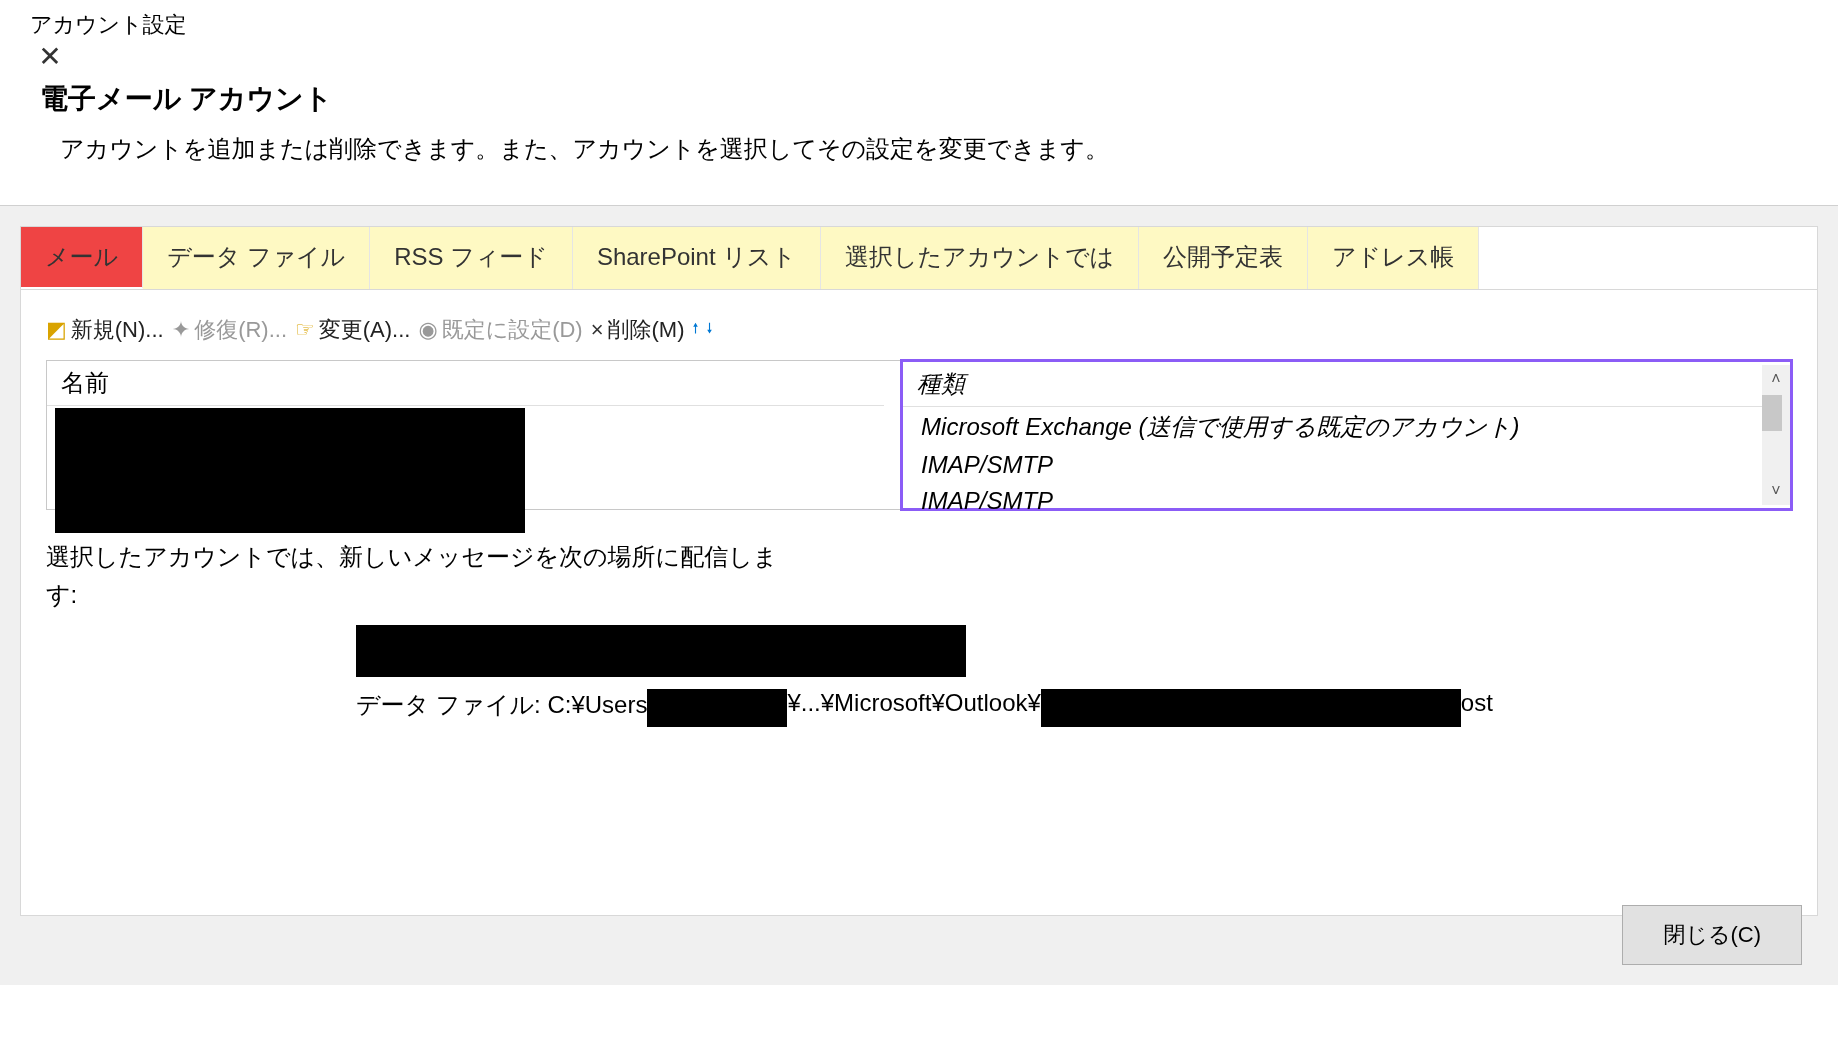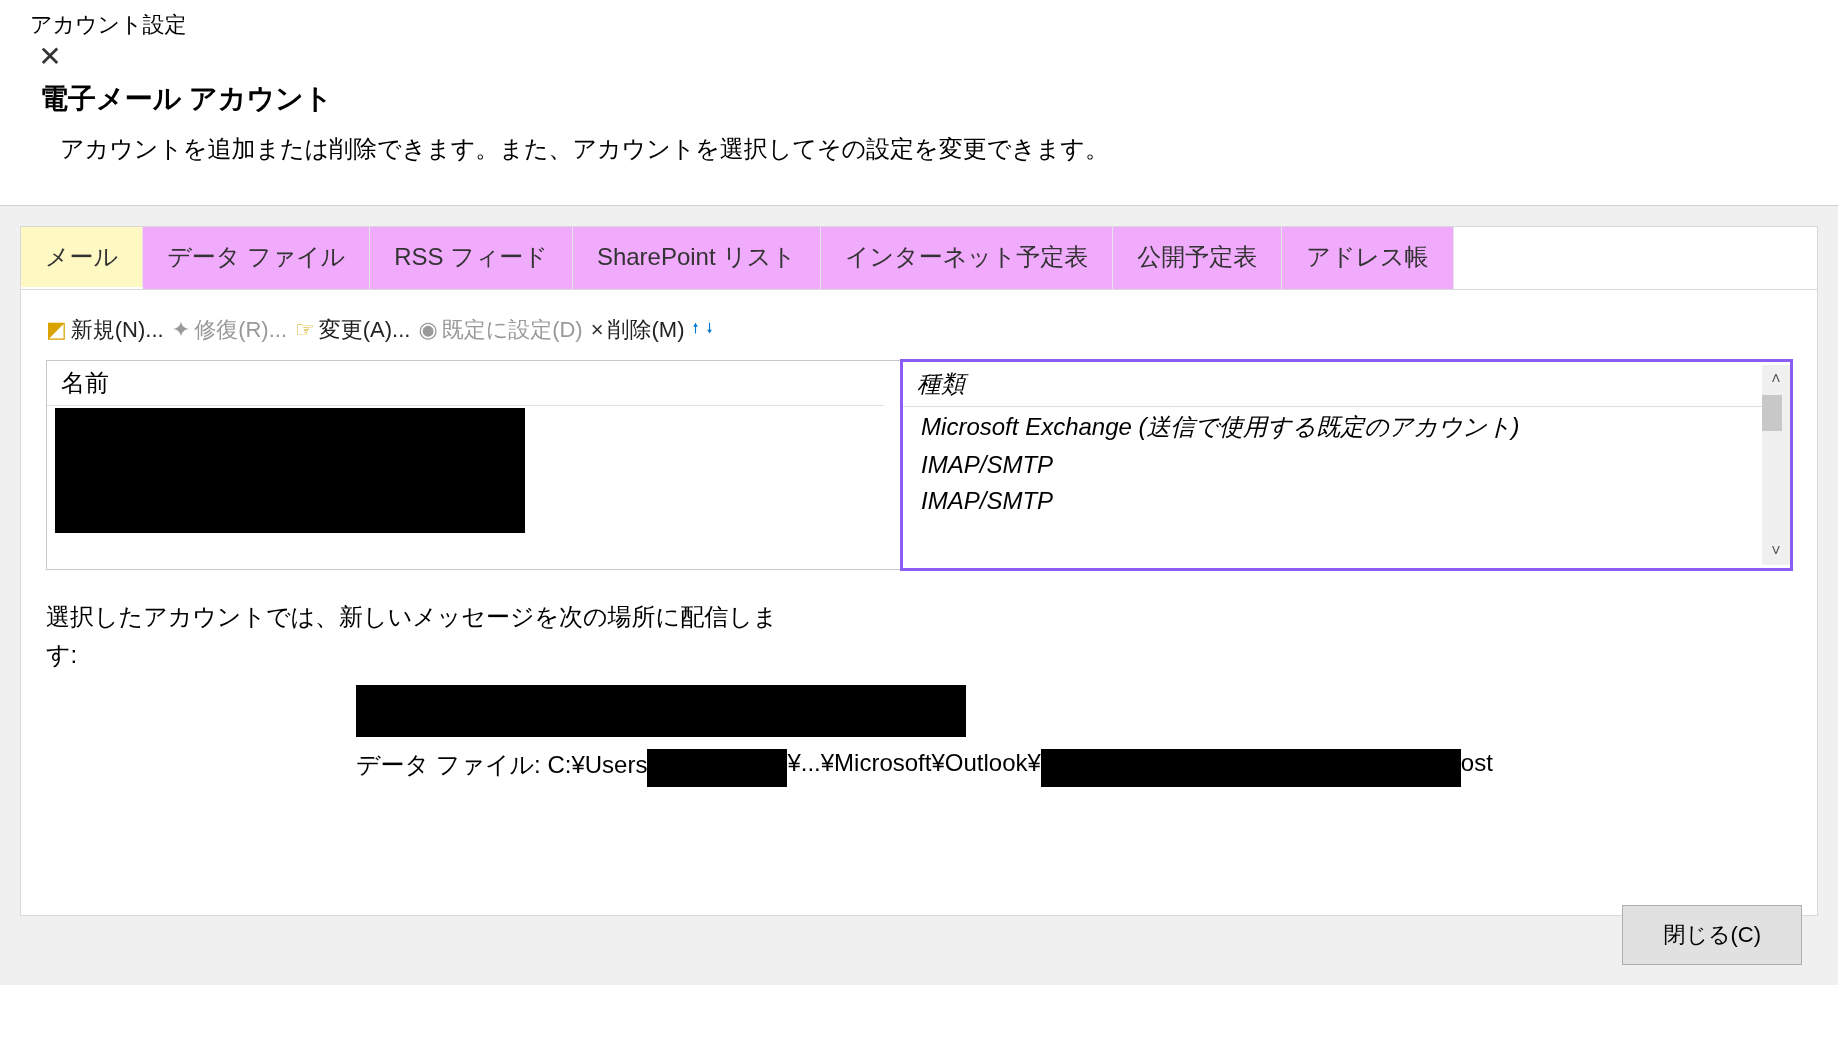--- a/index.html
+++ b/index.html
@@ -62,27 +62,27 @@
     }
     .tabs {
       display: flex;
       border-bottom: 1px solid #d8d8d8;
     }
     .tab {
       padding: 14px 24px;
       font-size: 24px;
       cursor: pointer;
       border-right: 1px solid #e5e5e5;
-      background: #f0abfc;
+      background: #fef9c3;
       color: #333;
     }
     .tab.active {
       border-bottom: 2px solid #fff;
       position: relative;
-      background: #fef9c3;
+      background: #ef4444;
       text-align: right;
     }
     .tab-content {
       padding: 25px 25px 20px 25px;
     }
     .toolbar {
       display: flex;
       align-items: center;
       gap: 8px;
       margin-bottom: 15px;
@@ -102,21 +102,21 @@
     .icon-new { color: #d9a300; }
     .icon-repair { color: #999; }
     .icon-edit { color: #d9a300; }
     .icon-default { color: #999; }
     .icon-delete { color: #333; }
     .icon-arrow { color: #0078d4; font-size: 14px; }
     .table-wrap {
       position: relative;
       border: 1px solid #c8c8c8;
       display: flex;
-      height: 210px;
+      height: 150px;
     }
     .table-col-name {
       flex: 0 0 48%;
       border-right: none;
     }
     .table-col-type {
       flex: 1;
       border: 3px solid #8b5cf6;
       margin: -2px -2px -2px 16px;
       position: relative;
@@ -237,21 +237,21 @@
   <div class="header-desc">アカウントを追加または削除できます。また、アカウントを選択してその設定を変更できます。</div>
 </div>
 
 <div class="main-panel">
   <div class="tab-container">
     <div class="tabs">
       <div class="tab active">メール</div>
       <div class="tab">データ ファイル</div>
       <div class="tab">RSS フィード</div>
       <div class="tab">SharePoint リスト</div>
-      <div class="tab">インターネット予定表</div>
+      <div class="tab">選択したアカウントでは</div>
       <div class="tab">公開予定表</div>
       <div class="tab">アドレス帳</div>
     </div>
 
     <div class="tab-content">
       <div class="toolbar">
         <span class="toolbar-item">
           <span class="icon-new">◩</span>
           <span>新規(N)...</span>
         </span>

